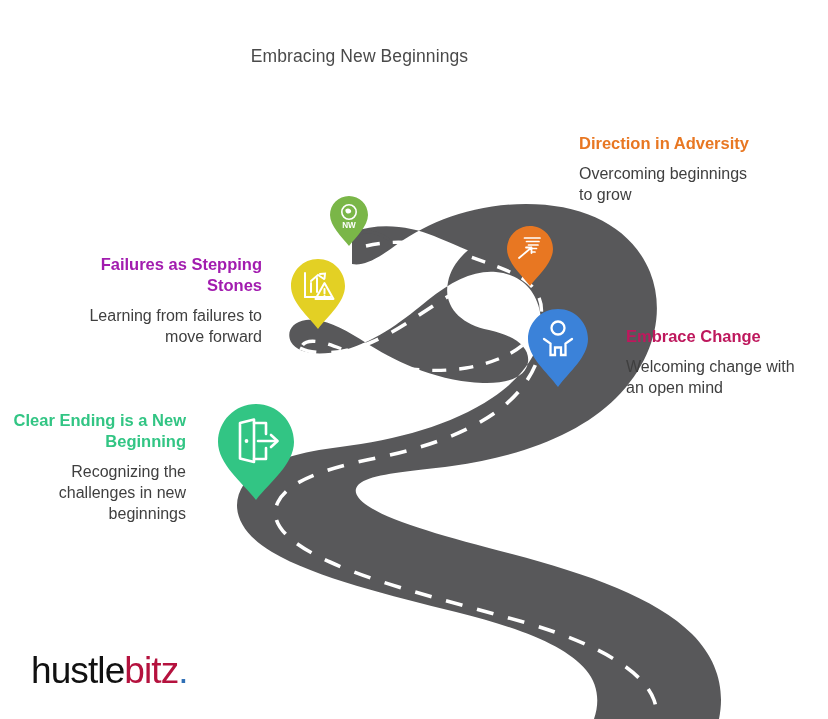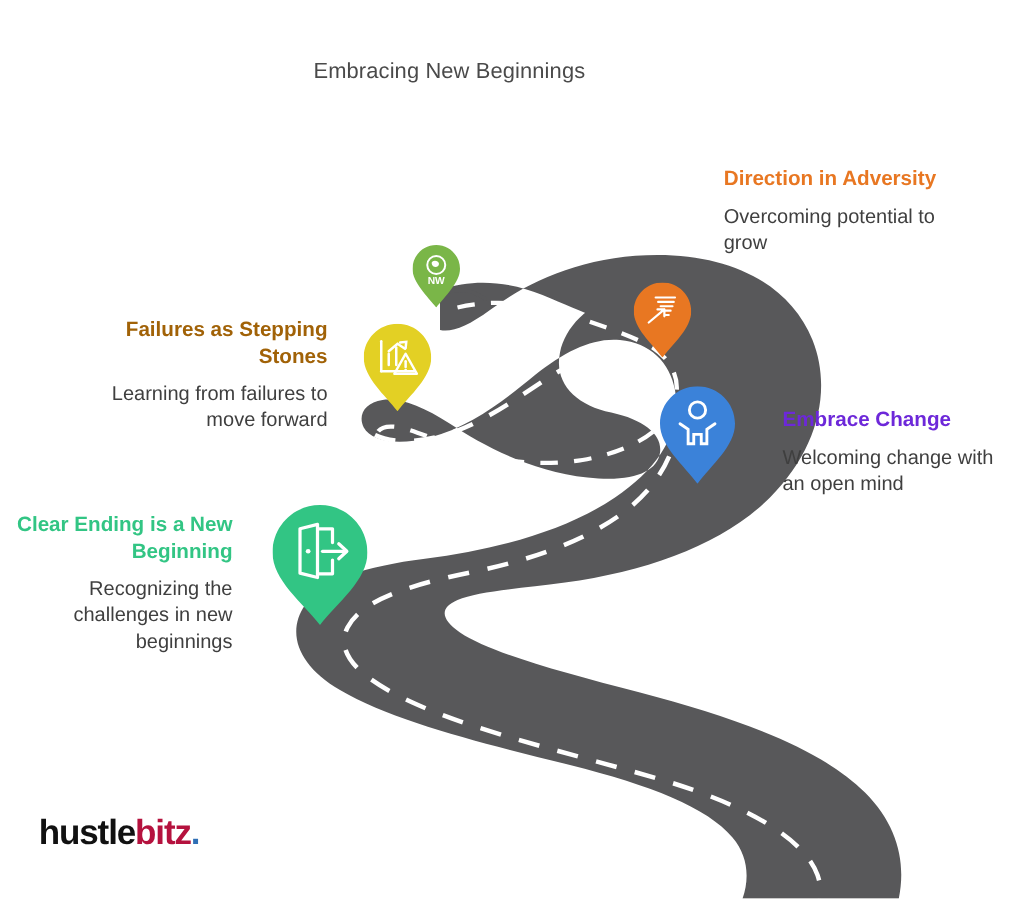--- a/index.html
+++ b/index.html
@@ -64,22 +64,22 @@
   .map-pin {
     position: absolute;
     display: block;
   }
 
   
   #brand-logo {
     position: absolute;
     left: 31px;
     top: 652px;
-    font-size: 28px;
-    font-weight: bold;
+    font-size: 37px;
+    font-weight: normal;
     letter-spacing: -0.9px;
     line-height: 1;
     white-space: nowrap;
   }
   #brand-logo .logo-part-one { color: #111111; }
   #brand-logo .logo-part-two { color: #b5123e; }
   #brand-logo .logo-dot      { color: #2f6fb5; }
 </style>
 </head>
 <body>
@@ -146,30 +146,30 @@
              C 382 586, 462 604, 530 624
              C 600 645, 644 672, 654 700
              C 657 709, 657 714, 656 719"></path>
 
     <path fill="none" stroke="#58585a" stroke-width="3" stroke-linecap="round" d="M 352 236 C 366 229, 378 232, 388 239"></path>
   </svg>
 
 
   <div class="callout align-left" style="left:579px; top:133px; width:180px;">
     <p class="callout-heading" style="color:#e87722;">Direction in Adversity</p>
-    <p class="callout-body">Overcoming potential to grow</p>
+    <p class="callout-body">Overcoming beginnings to grow</p>
   </div>
 
   <div class="callout align-right" style="left:62px; top:254px; width:200px;">
-    <p class="callout-heading" style="color:#a16207;text-align:right;">Failures as Stepping Stones</p>
+    <p class="callout-heading" style="color:#a21caf;text-align:right;">Failures as Stepping Stones</p>
     <p class="callout-body">Learning from failures to move forward</p>
   </div>
 
   <div class="callout align-left" style="left:626px; top:326px; width:186px;">
-    <p class="callout-heading" style="color:#6d28d9;">Embrace Change</p>
+    <p class="callout-heading" style="color:#be185d;">Embrace Change</p>
     <p class="callout-body">Welcoming change with an open mind</p>
   </div>
 
   <div class="callout align-right" style="left:8px; top:410px; width:178px;">
     <p class="callout-heading" style="color:#32c584;">Clear Ending is a New Beginning</p>
     <p class="callout-body">Recognizing the challenges in new beginnings</p>
   </div>
 
   <svg class="map-pin" style="left:330px; top:196px;" width="38" height="50" viewBox="0 0 38 50">
     <path fill="#7ab648" d="M19 0 C8.5 0 0 8.5 0 19 C0 30 12 41 19 50 C26 41 38 30 38 19 C38 8.5 29.5 0 19 0 Z"></path>

